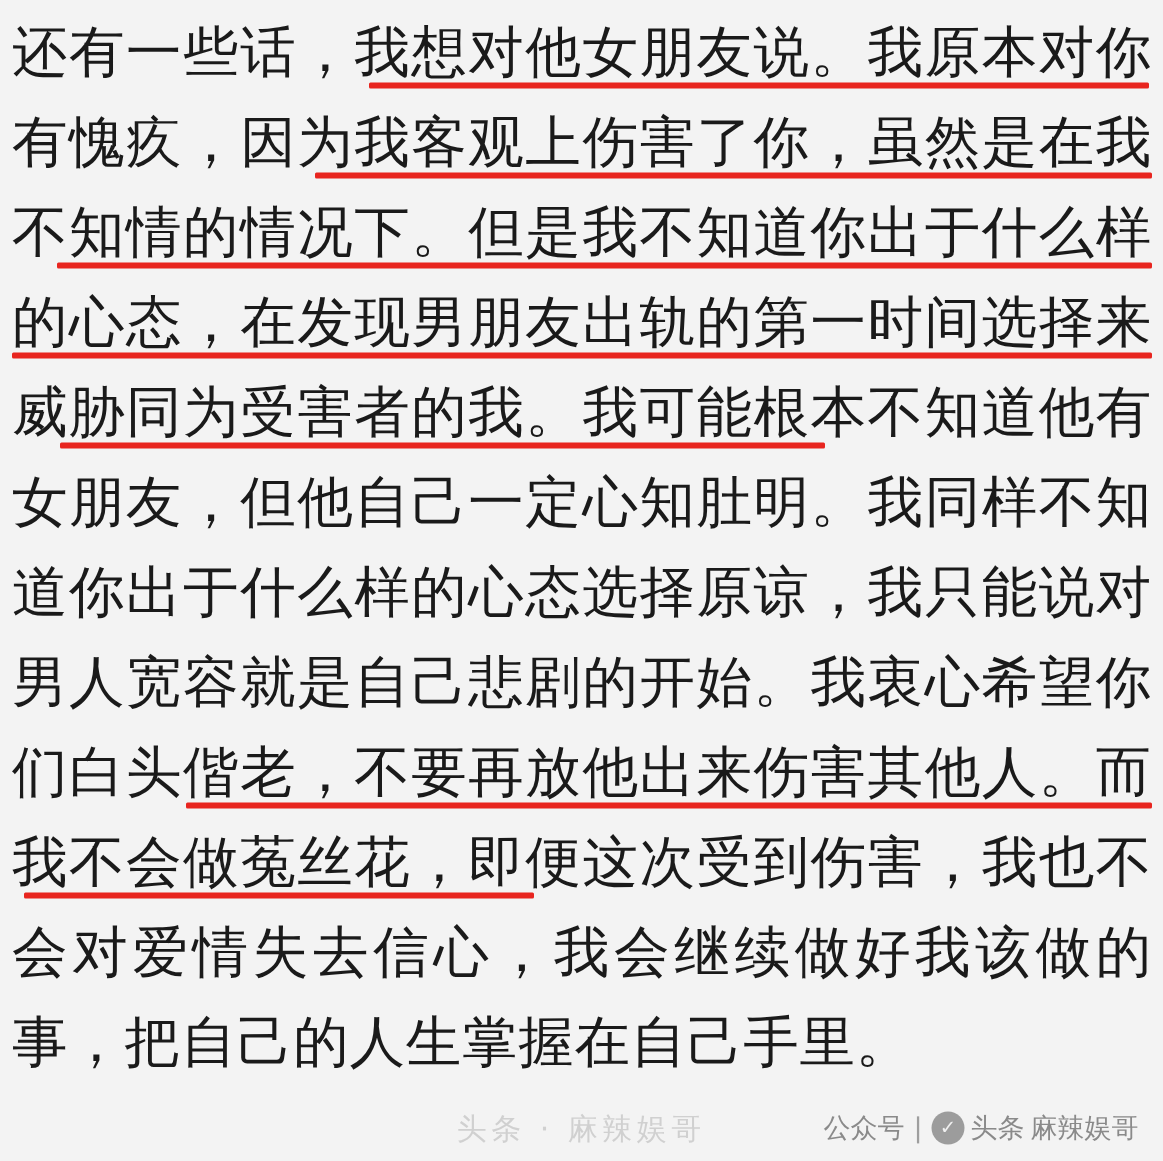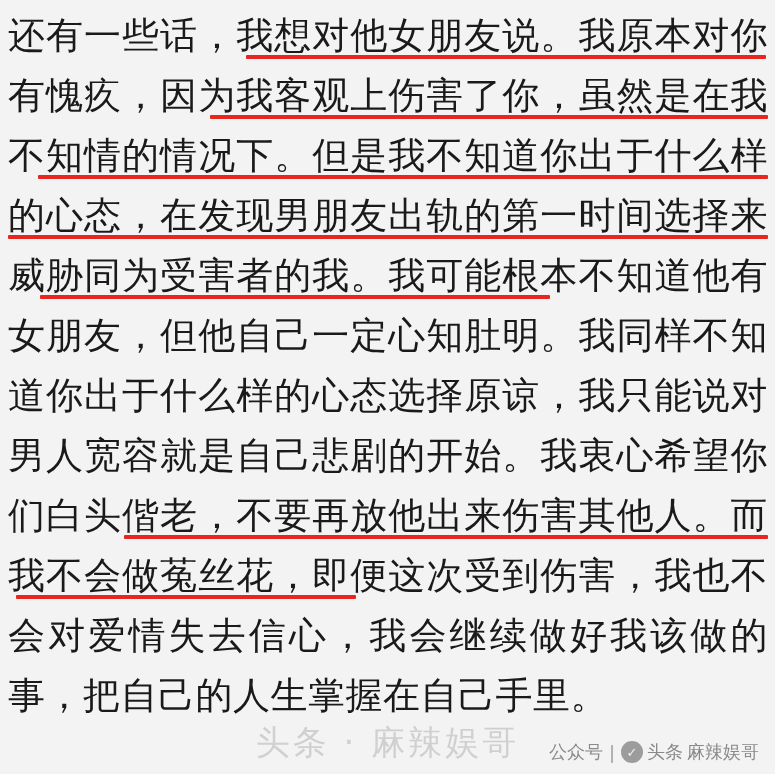--- a/index.html
+++ b/index.html
@@ -70,21 +70,21 @@
   #footer .sep {
     color: #9e9e9e;
     margin: 0 2px;
   }
   #wm-center {
     position: absolute;
     left: 50%;
     bottom: 8px;
     transform: translateX(-50%);
     color: rgba(120,120,120,0.28);
-    font-size: 34px;
+    font-size: 20px;
     letter-spacing: 3px;
     font-family: "DejaVu Sans", "Liberation Sans", sans-serif;
     white-space: nowrap;
   }
 </style>
 </head>
 <body>
 
 <div id="page">
 

